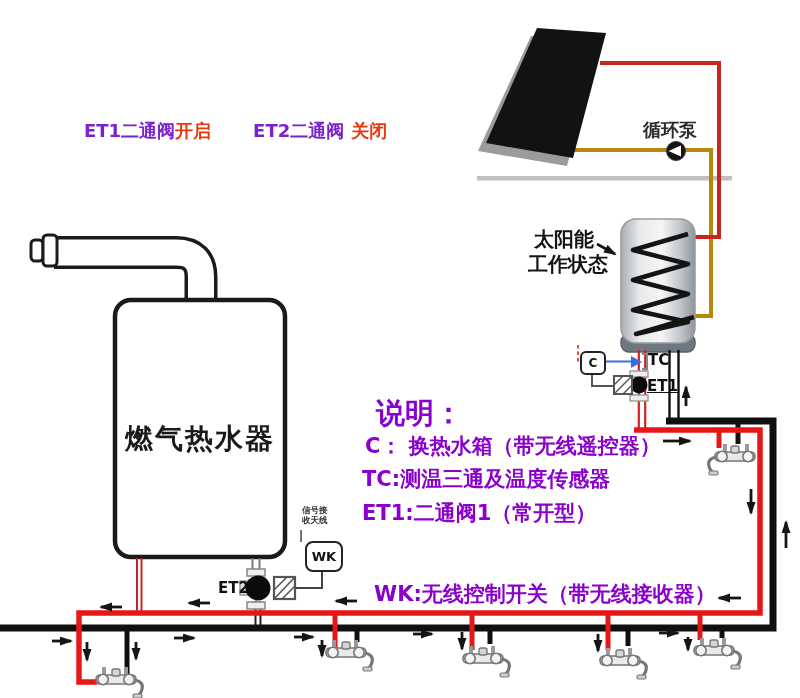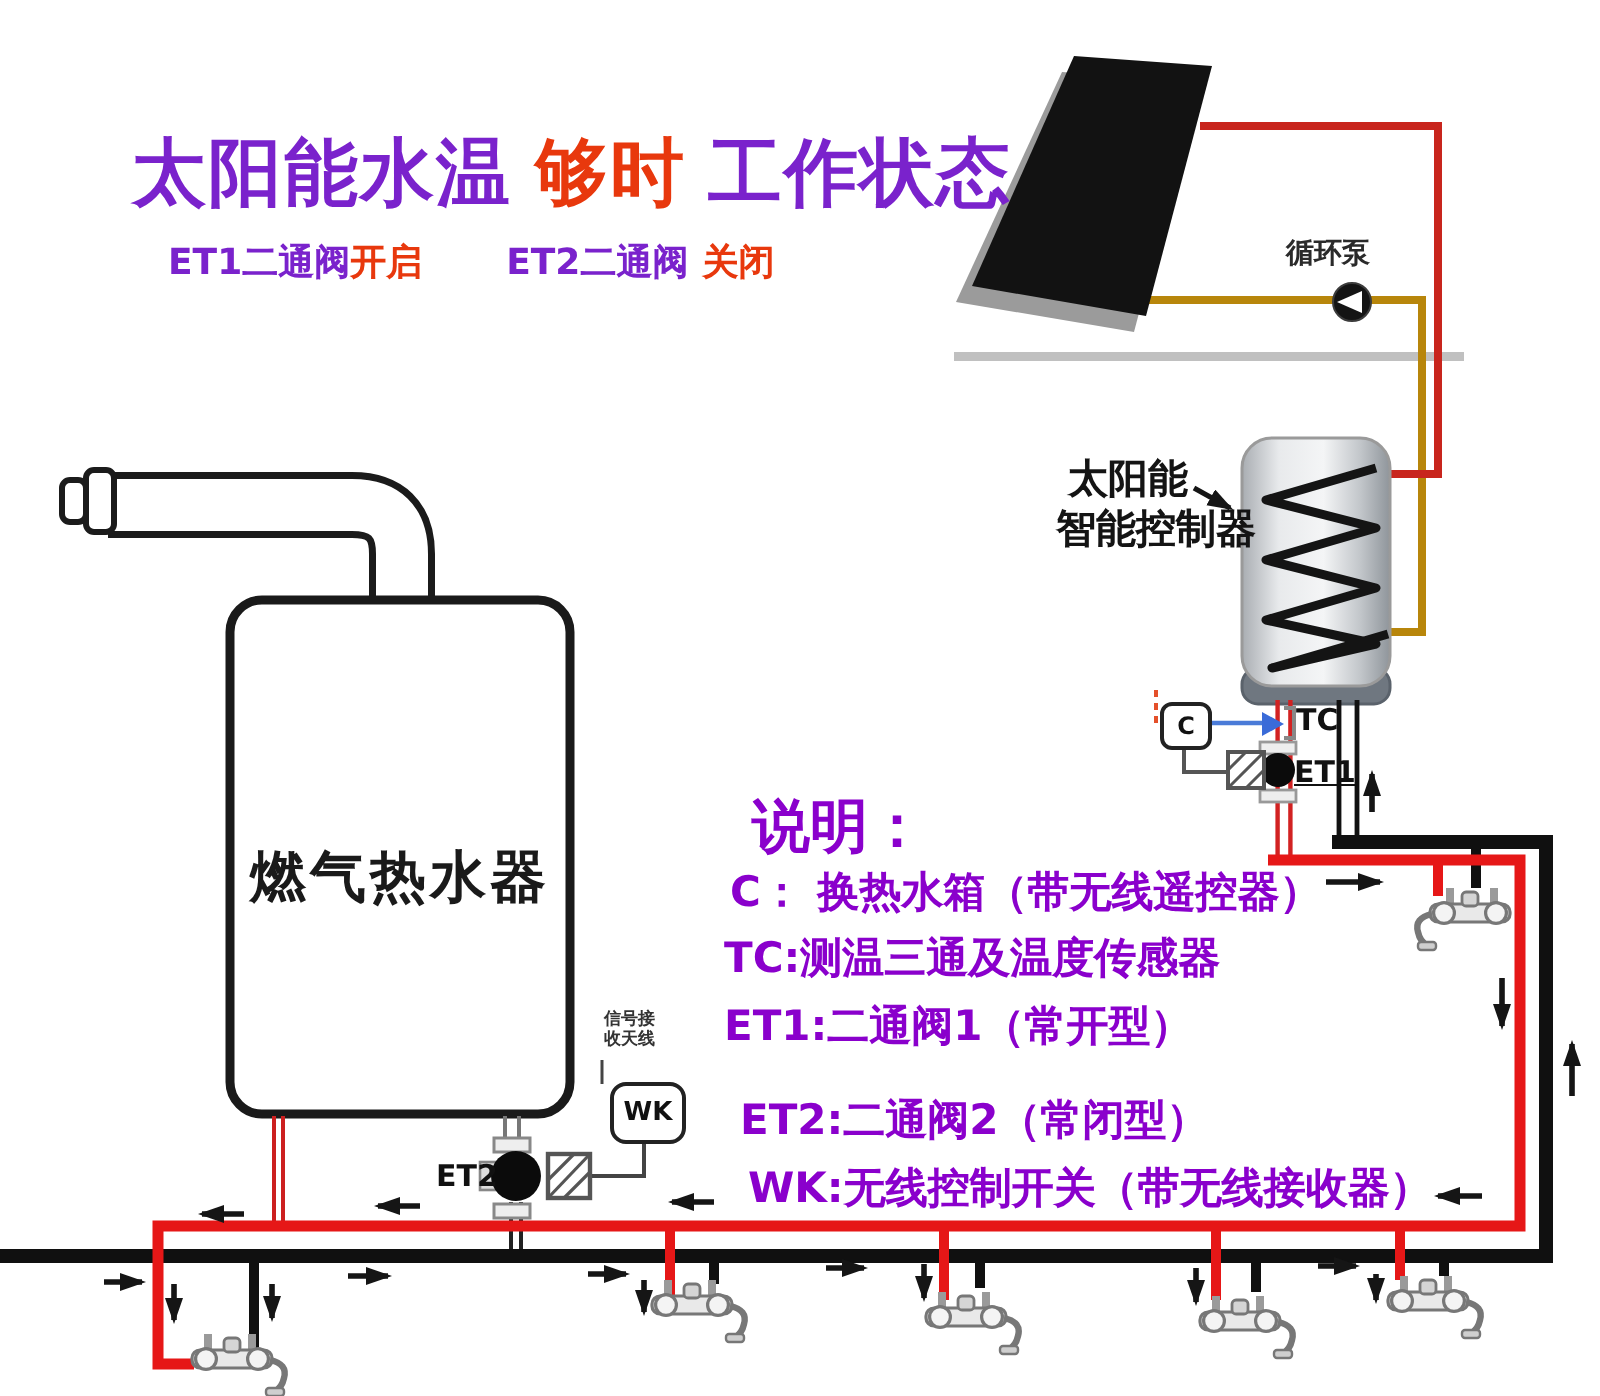--- a/index.html
+++ b/index.html
@@ -13,21 +13,21 @@
   .subtitle .red{color:#e8380d;}
   .subtitle .gap{margin-left:42px;}
   .subtitle .sgap{margin-left:7px;}
   .legend{font-weight:bold;color:#8a00cc;}
   .lg-h{left:376px;top:394px;font-size:29px;}
   .lg-0{left:365px;top:432px;font-size:21px;}
   .lg-1{left:362px;top:465px;font-size:21px;text-align:right;}
   .lg-2{left:362px;top:499px;font-size:21px;}
   .lg-3{left:370px;top:546px;font-size:21px;}
   .lg-4{left:374px;top:580px;font-size:21px;}
-  .pump-label{left:643px;top:118px;font-size:14px;font-weight:bold;color:#2a2a2a;
+  .pump-label{left:643px;top:118px;font-size:18px;font-weight:bold;color:#2a2a2a;
       text-shadow:0 0 2px #fff,0 0 3px #fff,1px 1px 2px #fff;}
   .tank-l1{left:534px;top:226px;font-size:20px;font-weight:bold;color:#141414;}
   .tank-l2{left:528px;top:251px;font-size:20px;font-weight:bold;color:#141414;}
   .heater-label{left:115px;top:420px;width:170px;text-align:center;font-size:28px;font-weight:bold;color:#1a1a1a;letter-spacing:2px;}
   .comp{font-weight:bold;color:#111;}
   .c-box{left:580px;top:351px;width:22px;height:20px;border:2.5px solid #222;border-radius:6px;
       display:flex;align-items:center;justify-content:center;font-size:12px;font-weight:bold;background:#fff;}
   .wk-box{left:305px;top:541px;width:34px;height:27px;border:2.5px solid #222;border-radius:8px;
       display:flex;align-items:center;justify-content:center;font-size:13px;font-weight:bold;background:#fff;}
   .tc-label{left:648px;top:351px;font-size:15px;}
@@ -197,37 +197,35 @@
     <line x1="659" y1="633" x2="678" y2="633" marker-end="url(#ah)"></line>
     <line x1="87" y1="642" x2="87" y2="660" marker-end="url(#ah)"></line>
     <line x1="136" y1="642" x2="136" y2="659" marker-end="url(#ah)"></line>
     <line x1="322" y1="640" x2="322" y2="656" marker-end="url(#ah)"></line>
     <line x1="462" y1="632" x2="462" y2="649" marker-end="url(#ah)"></line>
     <line x1="598" y1="634" x2="598" y2="651" marker-end="url(#ah)"></line>
     <line x1="688" y1="637" x2="688" y2="650" marker-end="url(#ah)"></line>
   </g>
 </svg>
 
-<div class="abs title"><span>太阳能水温</span><span class="red">够时</span><span>工作状态</span></div>
 
 <div class="abs subtitle"><span>ET1二通阀</span><span class="red">开启</span><span class="gap">ET2二通阀</span><span class="red sgap">关闭</span></div>
 
 <div class="abs pump-label">循环泵</div>
 <div class="abs tank-l1">太阳能</div>
-<div class="abs tank-l2">智能控制器</div>
+<div class="abs tank-l2">工作状态</div>
 <div class="abs heater-label">燃气热水器</div>
 
 <div class="abs c-box comp">C</div>
 <div class="abs wk-box comp">WK</div>
 <div class="abs tc-label comp">TC</div>
 <div class="abs et1-label comp">ET1</div>
 <div class="abs et2-label comp">ET2</div>
 <div class="abs antenna-label">信号接
 收天线</div>
 
 <div class="abs legend lg-h">说明：</div>
 <div class="abs legend lg-0">C： 换热水箱（带无线遥控器）</div>
 <div class="abs legend lg-1">TC:测温三通及温度传感器</div>
 <div class="abs legend lg-2">ET1:二通阀1（常开型）</div>
-<div class="abs legend lg-3">ET2:二通阀2（常闭型）</div>
 <div class="abs legend lg-4">WK:无线控制开关（带无线接收器）</div>
 
 </div>
 
 </body></html>

